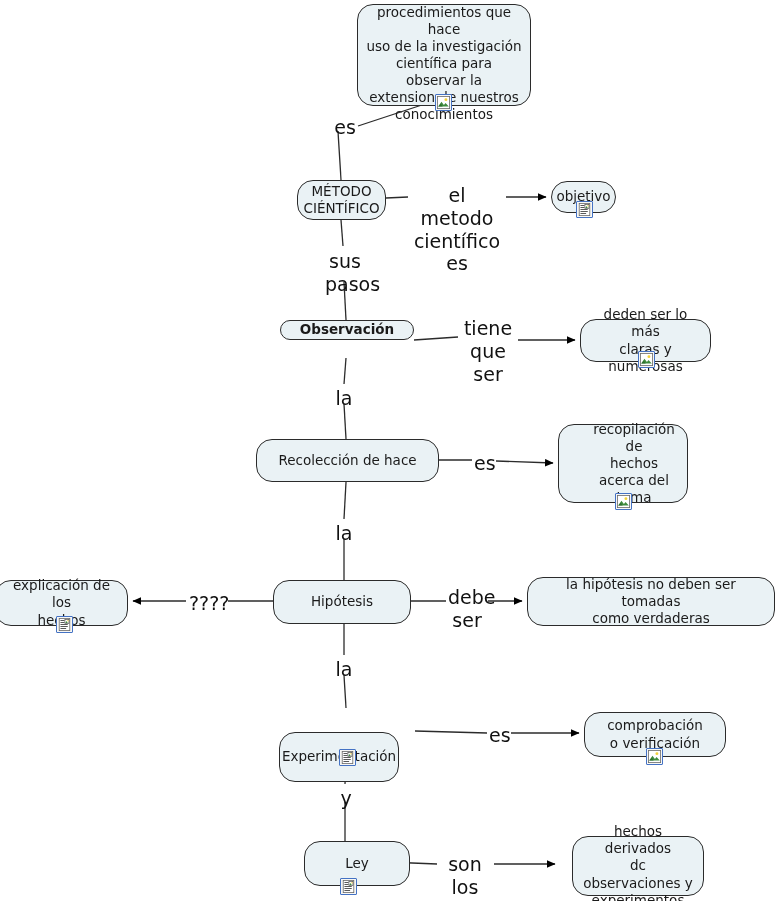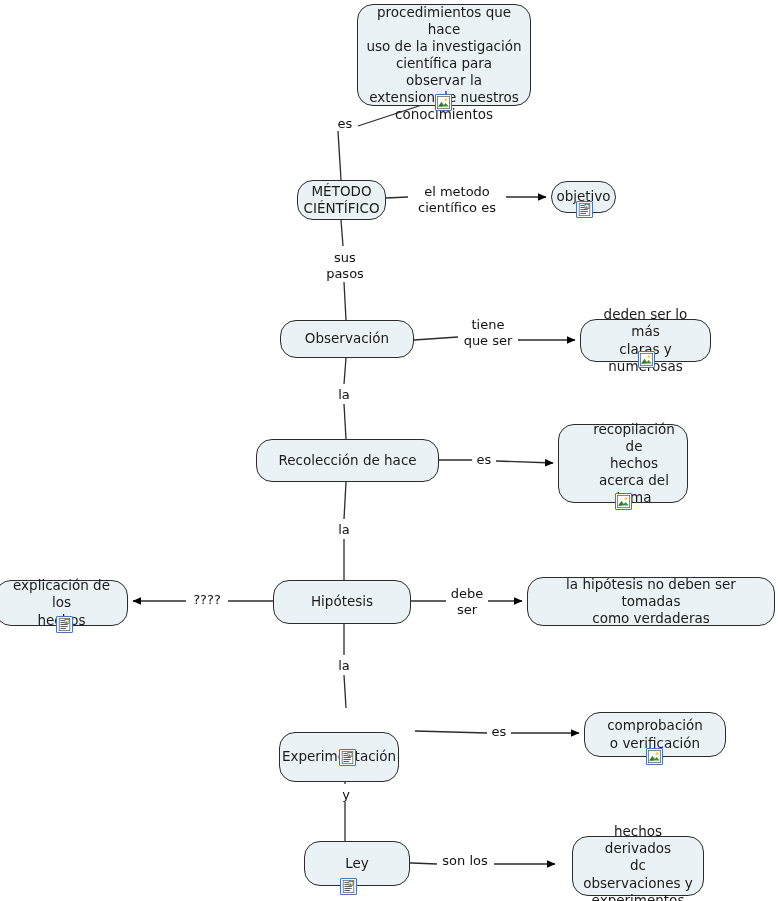--- a/index.html
+++ b/index.html
@@ -46,21 +46,21 @@
     box-shadow: 0 0 0 0 rgba(0,0,0,0);
   }
   .node .node-label {
     display: block;
     white-space: pre-line;
   }
   
   .link-label {
     position: absolute;
     color: #111111;
-    font-size: 13px;
+    font-size: 19px;
     line-height: 1.2;
     text-align: center;
     white-space: pre-line;
     background: transparent;
   }
   
   .badge {
     position: absolute;
     width: 17px;
     height: 17px;
@@ -158,21 +158,21 @@
       <rect x="3" y="5" width="5" height="1" fill="#333"></rect>
       <rect x="3" y="7.5" width="9" height="1" fill="#333"></rect>
       <rect x="3" y="10" width="9" height="1" fill="#333"></rect>
       <rect x="3" y="12.5" width="7" height="1" fill="#333"></rect>
       <rect x="8.5" y="2" width="5" height="4.5" fill="#ffffff" stroke="#444" stroke-width="0.8"></rect>
       <path d="M9 6 L10.5 3.8 L12 6 Z" fill="#3e8b3e"></path>
       <circle cx="12.3" cy="3.4" r="0.8" fill="#f2d23a"></circle>
     </svg>
   </div>
 
-  <div class="node" style="left:280px;top:320px;width:134px;height:38px;">
+  <div class="node" style="left:280px;top:320px;width:134px;height:20px;font-weight:bold;">
     <span class="node-label">Observación</span>
   </div>
 
   <div class="node" style="left:580px;top:319px;width:131px;height:43px;">
     <span class="node-label">deden ser lo más
 claras y numerosas</span>
   </div>
   <div class="badge" style="left:638px;top:351px;">
     <svg viewBox="0 0 16 16" aria-hidden="true">
       <rect x="0.5" y="0.5" width="15" height="15" fill="#ffffff" stroke="#6a6a6a" stroke-width="1"></rect>

